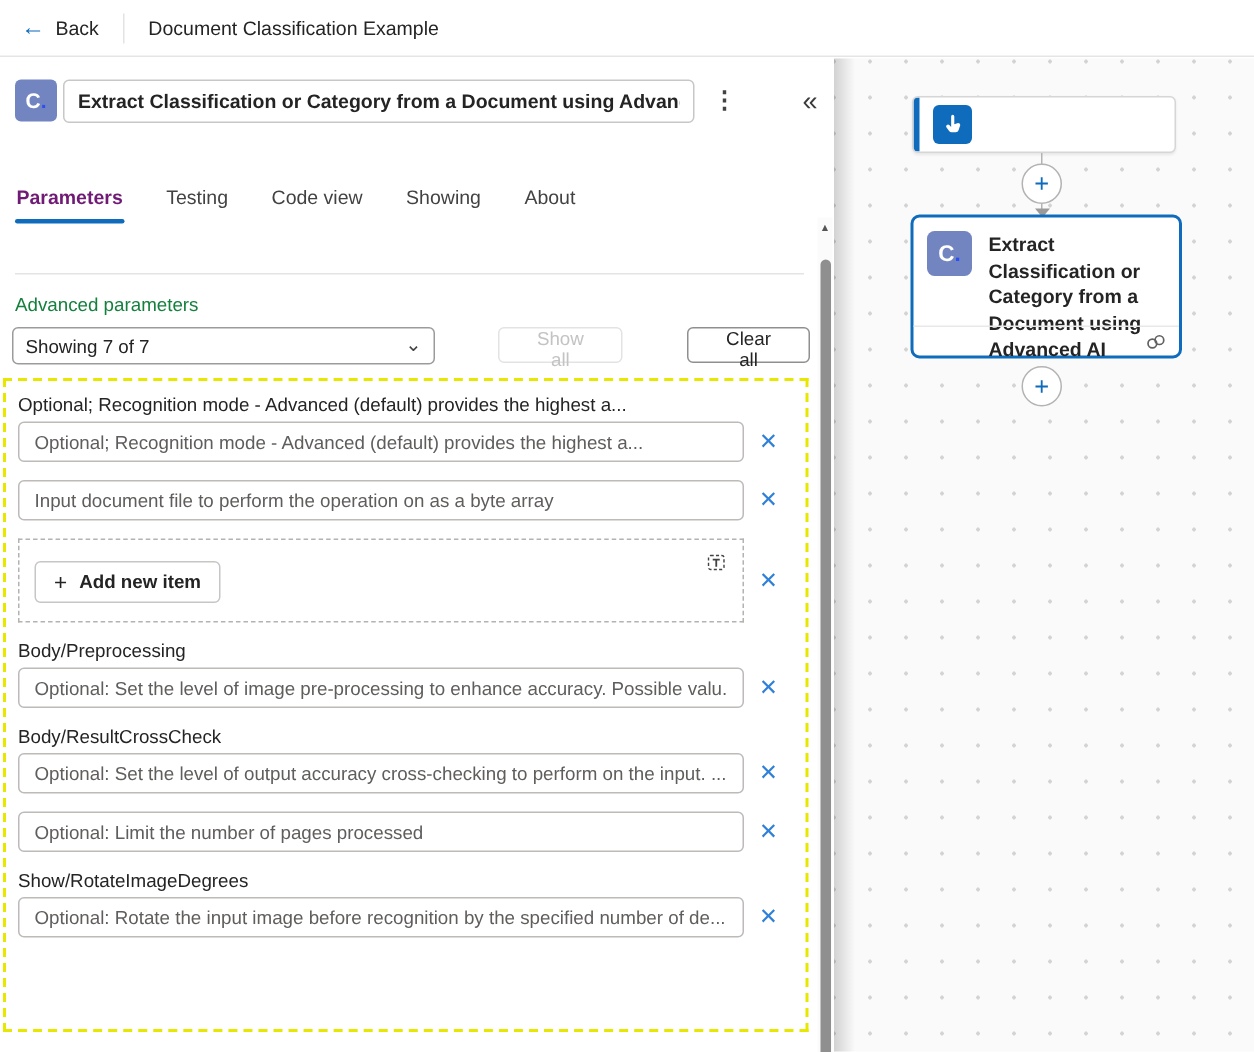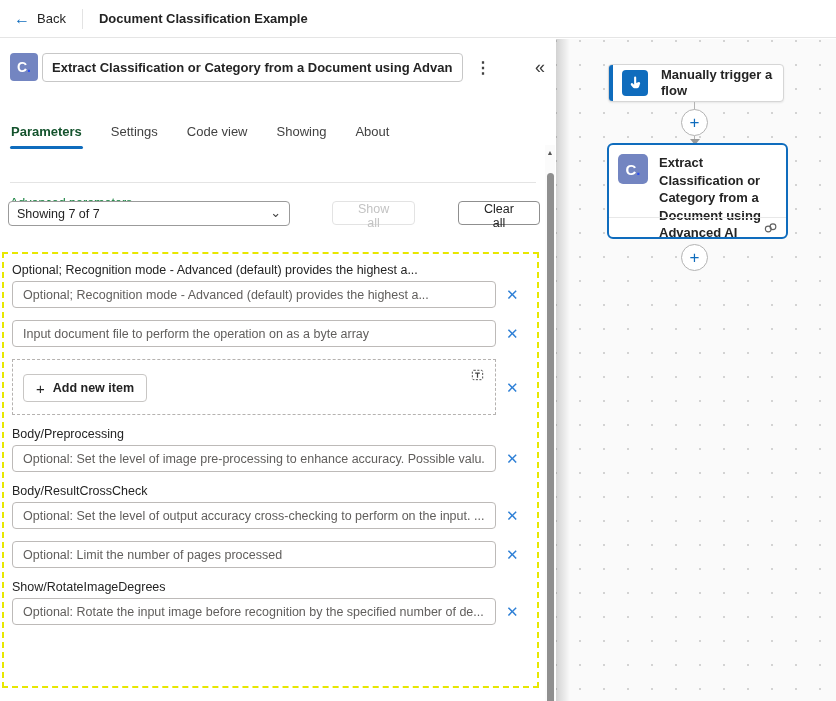--- a/index.html
+++ b/index.html
@@ -6,47 +6,47 @@
   html,body { width:836px; height:701px; overflow:hidden; background:#fff;
     font-family:"Liberation Sans", sans-serif; color:#242424; }
 
   
   .topbar { position:absolute; left:0; top:0; width:836px; height:38px; background:#fff;
     border-bottom:1px solid #e5e5e5; display:flex; align-items:center; padding-left:14px; z-index:5; }
   .back-btn { display:flex; align-items:center; gap:7px; background:none; border:none;
     font:13px "Liberation Sans", sans-serif; color:#242424; cursor:pointer; }
   .back-arrow { color:#0f6cbd; font-size:16px; line-height:1; }
   .tb-divider { width:1px; height:20px; background:#e3e3e3; margin:0 16px; }
-  .tb-title { font-size:13px; color:#242424;font-weight:bold; }
+  .tb-title { font-size:13px; color:#242424; }
 
   
   .panel { position:absolute; left:0; top:39px; width:556px; height:662px; background:#fff; }
   .panel-header { position:absolute; left:10px; top:13px; right:10px; height:30px;
     display:flex; align-items:center; }
   .conn-badge { width:28px; height:28px; border-radius:4px; background:#7385c1; color:#fff;
     font-size:14px; font-weight:bold; display:flex; align-items:center; justify-content:center; flex:0 0 auto; }
   .conn-badge .dot { color:#2d4ff0; }
   .title-input { margin-left:4px; width:421px; height:29px; border:1px solid #c7c7c7; border-radius:4px;
     padding:0 9px; font:600 13px "Liberation Sans", sans-serif; color:#242424; background:#fff; }
   .hd-btn { background:none; border:none; cursor:pointer; color:#424242; }
   .more-btn { font-size:16px; font-weight:bold; margin-left:12px; letter-spacing:0; }
   .collapse-btn { font-size:18px; margin-left:44px; color:#3b3b3b; }
 
   
   .tabs { position:absolute; left:10px; top:76px; display:flex; gap:27px; height:32px; }
   .tab { position:relative; background:none; border:none; font:13px "Liberation Sans", sans-serif;
     color:#424242; cursor:pointer; padding:4px 1px; }
-  .tab.active { font-weight:bold; color:#14532d; }
+  .tab.active { font-weight:bold; color:#701a75; }
   .tab.active::after { content:""; position:absolute; left:0; right:0; bottom:-2px; height:3px;
     border-radius:2px; background:#0f6cbd; }
 
   .panel-divider { position:absolute; left:10px; top:143px; width:526px; height:1px; background:#e4e4e4; }
 
   .adv-label { position:absolute; left:10px; top:157px; font-size:12.5px; color:#15803d; }
-  .adv-row { position:absolute; left:8px; top:162px; right:16px; height:25px; display:flex;gap:30px; }
+  .adv-row { position:absolute; left:8px; top:179px; right:16px; height:25px; display:flex;gap:30px; }
   .dropdown { width:397px; height:25px; border:1px solid #9b9b9b; border-radius:4px; background:#fff;
     display:flex; align-items:center; padding:0 8px; font-size:12.5px; color:#242424; cursor:pointer; }
   .dropdown .dd-text { flex:1; }
   .dd-chevron { color:#424242; font-size:13px; line-height:0.5; }
   .adv-btn { height:24px; border-radius:4px; border:1px solid #8f8f8f; background:#fff;
     font:12.5px "Liberation Sans", sans-serif; color:#242424; padding:0 24px; cursor:pointer; }
   .adv-btn.disabled { color:#c3c3c3; border-color:#e3e3e3; cursor:default; }
   .show-all { margin-left:12px; }
   .clear-all { margin-left:13px; }
 
@@ -129,21 +129,21 @@
         <span>C</span>
         <span class="dot">.</span>
       </div>
     <input class="title-input" type="text" value="Extract Classification or Category from a Document using Advanced AI" style="">
     <button class="hd-btn more-btn">⋮</button>
     <button class="hd-btn collapse-btn">«</button>
   </div>
 
   <div class="tabs" id="tabs">
       <button class="tab active">Parameters</button>
-      <button class="tab">Settings</button>
+      <button class="tab">Testing</button>
       <button class="tab">Code view</button>
       <button class="tab">Showing</button>
       <button class="tab">About</button>
     </div>
 
   <div class="panel-divider"></div>
 
   <div class="adv-label">Advanced parameters</div>
 
   <div class="adv-row">
@@ -221,21 +221,20 @@
 
 <div class="canvas">
 
   <div class="trigger-node">
     <div class="trig-bar"></div>
     <div class="trig-icon">
       <svg width="16" height="16" viewBox="0 0 16 16">
         <path d="M7.1 2.6 a1.05 1.05 0 0 1 2.1 0 V7.9 l2.5 -0.95 a1.5 1.5 0 0 1 1.5 1.35 l-1.15 3.5 a2 2 0 0 1 -1.9 1.4 H7.4 a2.1 2.1 0 0 1 -1.65 -0.85 L3.9 9.9 a1.25 1.25 0 0 1 1.95 -1.5 l1.25 1.3 Z" fill="#ffffff"></path>
       </svg>
     </div>
-    <div class="trig-label">Manually trigger a flow</div>
   </div>
 
   <div class="v-line line1"></div>
   <button class="plus-btn plus1">+</button>
   <div class="v-line line2"></div>
   <div class="arrow-head"></div>
 
   <div class="action-node">
     <div class="an-body">
       <div class="an-icon">

